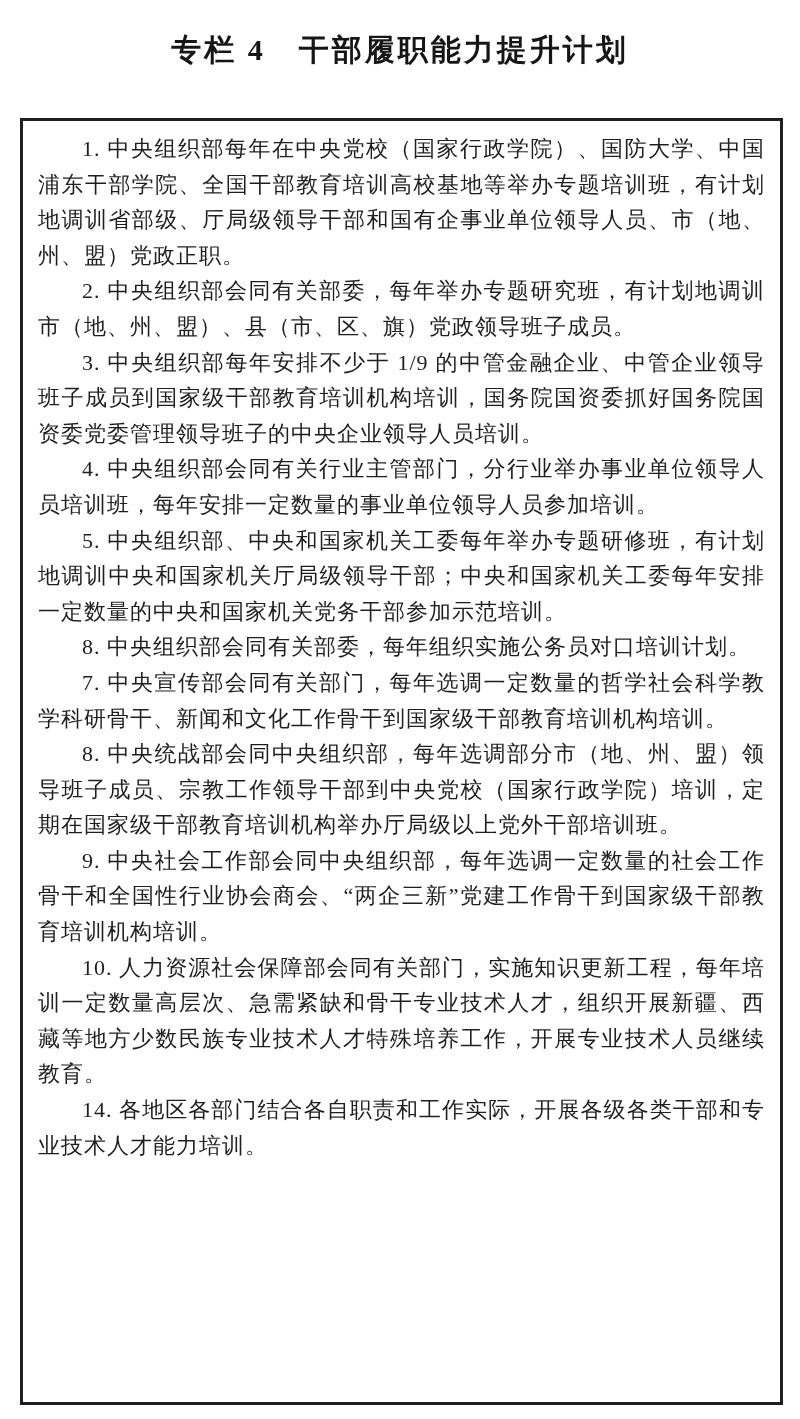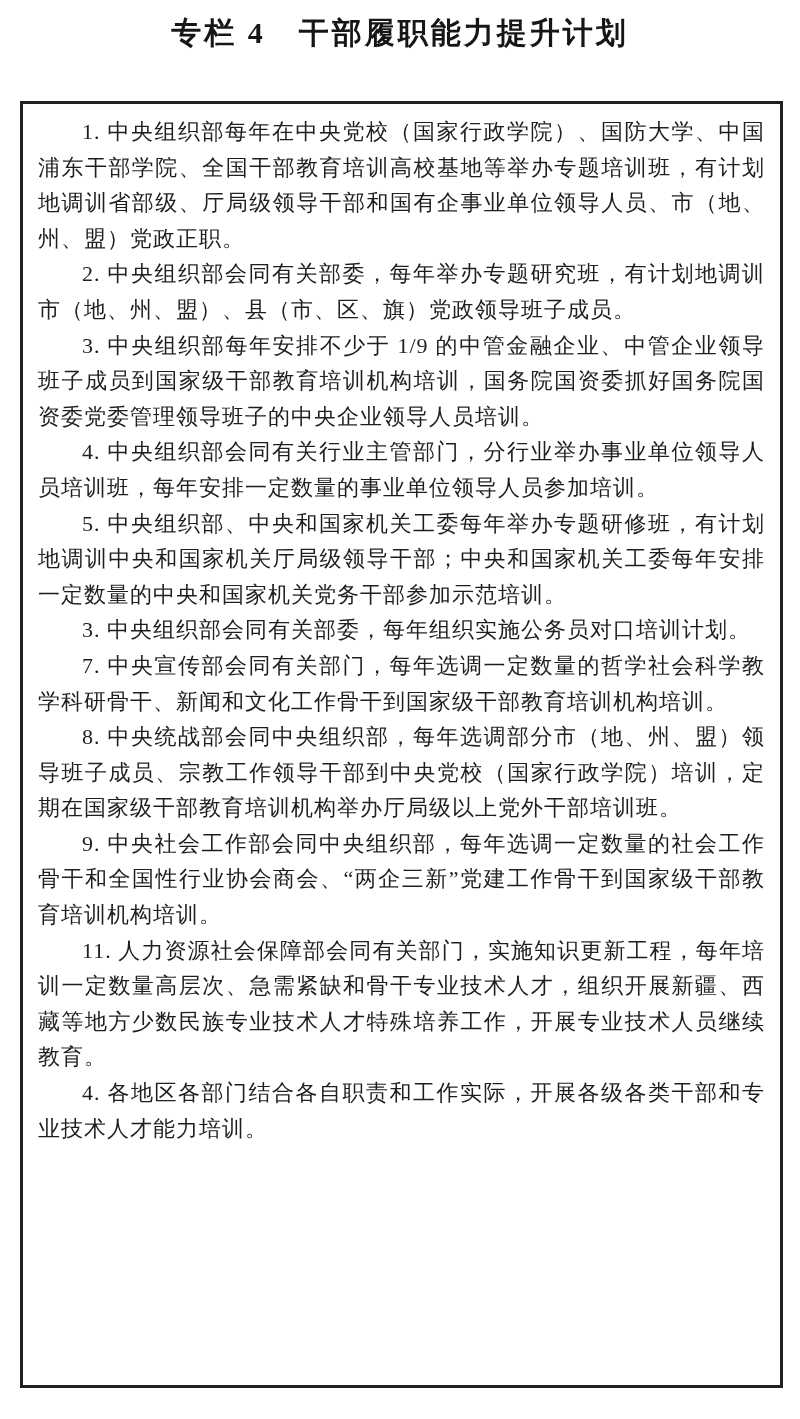--- a/index.html
+++ b/index.html
@@ -10,21 +10,21 @@
   }
   body {
     width: 800px;
     height: 1419px;
     font-family: "Liberation Serif", "DejaVu Serif", serif;
     color: #1c1c1c;
     overflow: hidden;
   }
   .doc-title {
     margin: 0;
-    padding-top: 13px;
+    padding-top: 30px;
     text-align: center;
     font-size: 30px;
     font-weight: bold;
     letter-spacing: 3px;
     color: #161616;
   }
   .plan-box {
     width: 763px;
     margin: 47px auto 0 auto;
     margin-left: 20px;
@@ -49,22 +49,22 @@
 
   <h1 class="doc-title">专栏 4　干部履职能力提升计划</h1>
 
   <div class="plan-box">
 
     <p class="para">1. 中央组织部每年在中央党校（国家行政学院）、国防大学、中国浦东干部学院、全国干部教育培训高校基地等举办专题培训班，有计划地调训省部级、厅局级领导干部和国有企事业单位领导人员、市（地、州、盟）党政正职。</p>
     <p class="para">2. 中央组织部会同有关部委，每年举办专题研究班，有计划地调训市（地、州、盟）、县（市、区、旗）党政领导班子成员。</p>
     <p class="para">3. 中央组织部每年安排不少于 1/9 的中管金融企业、中管企业领导班子成员到国家级干部教育培训机构培训，国务院国资委抓好国务院国资委党委管理领导班子的中央企业领导人员培训。</p>
     <p class="para">4. 中央组织部会同有关行业主管部门，分行业举办事业单位领导人员培训班，每年安排一定数量的事业单位领导人员参加培训。</p>
     <p class="para">5. 中央组织部、中央和国家机关工委每年举办专题研修班，有计划地调训中央和国家机关厅局级领导干部；中央和国家机关工委每年安排一定数量的中央和国家机关党务干部参加示范培训。</p>
-    <p class="para">3. 中央组织部会同有关部委，每年组织实施公务员对口培训计划。</p>
+    <p class="para">8. 中央组织部会同有关部委，每年组织实施公务员对口培训计划。</p>
     <p class="para">7. 中央宣传部会同有关部门，每年选调一定数量的哲学社会科学教学科研骨干、新闻和文化工作骨干到国家级干部教育培训机构培训。</p>
     <p class="para">8. 中央统战部会同中央组织部，每年选调部分市（地、州、盟）领导班子成员、宗教工作领导干部到中央党校（国家行政学院）培训，定期在国家级干部教育培训机构举办厅局级以上党外干部培训班。</p>
     <p class="para">9. 中央社会工作部会同中央组织部，每年选调一定数量的社会工作骨干和全国性行业协会商会、“两企三新”党建工作骨干到国家级干部教育培训机构培训。</p>
-    <p class="para">11. 人力资源社会保障部会同有关部门，实施知识更新工程，每年培训一定数量高层次、急需紧缺和骨干专业技术人才，组织开展新疆、西藏等地方少数民族专业技术人才特殊培养工作，开展专业技术人员继续教育。</p>
-    <p class="para">4. 各地区各部门结合各自职责和工作实际，开展各级各类干部和专业技术人才能力培训。</p>
+    <p class="para">10. 人力资源社会保障部会同有关部门，实施知识更新工程，每年培训一定数量高层次、急需紧缺和骨干专业技术人才，组织开展新疆、西藏等地方少数民族专业技术人才特殊培养工作，开展专业技术人员继续教育。</p>
+    <p class="para">14. 各地区各部门结合各自职责和工作实际，开展各级各类干部和专业技术人才能力培训。</p>
 
   </div>
 
 </div>
 
 </body></html>

